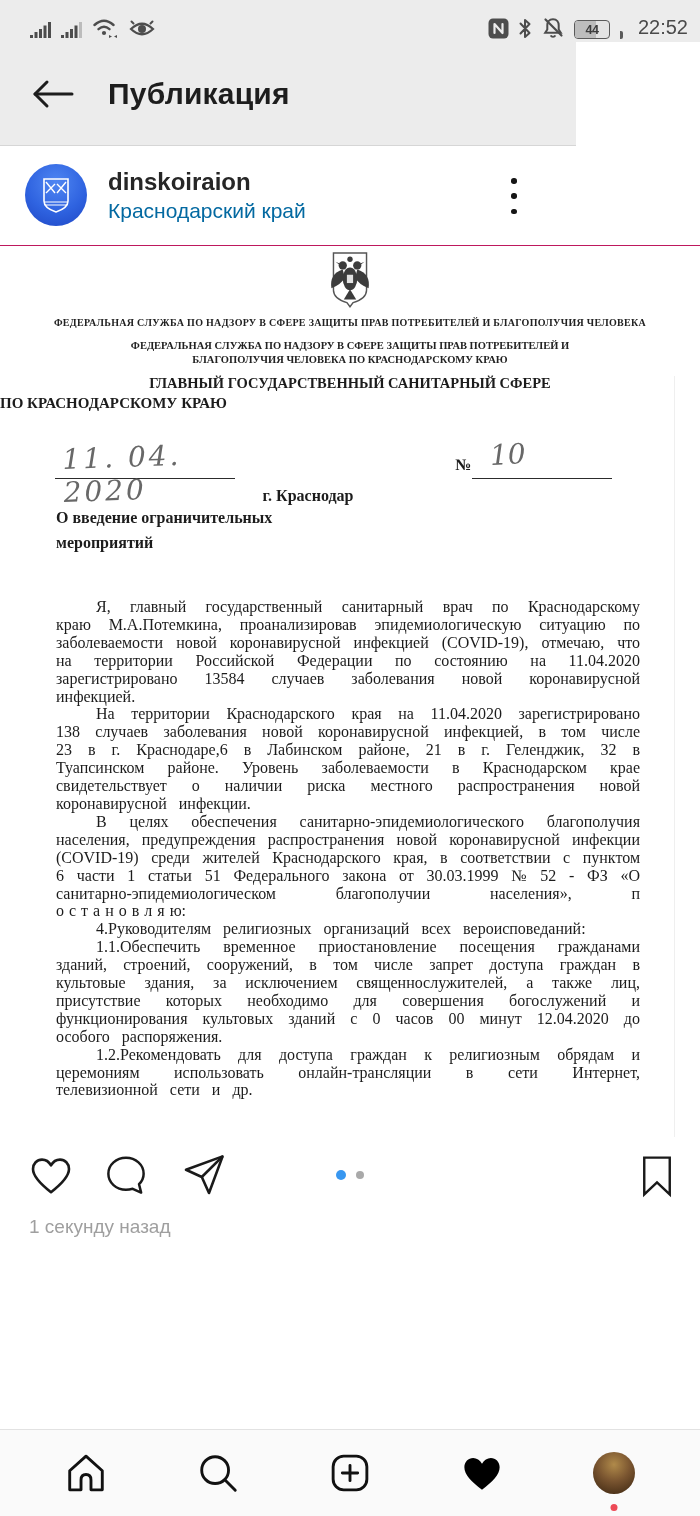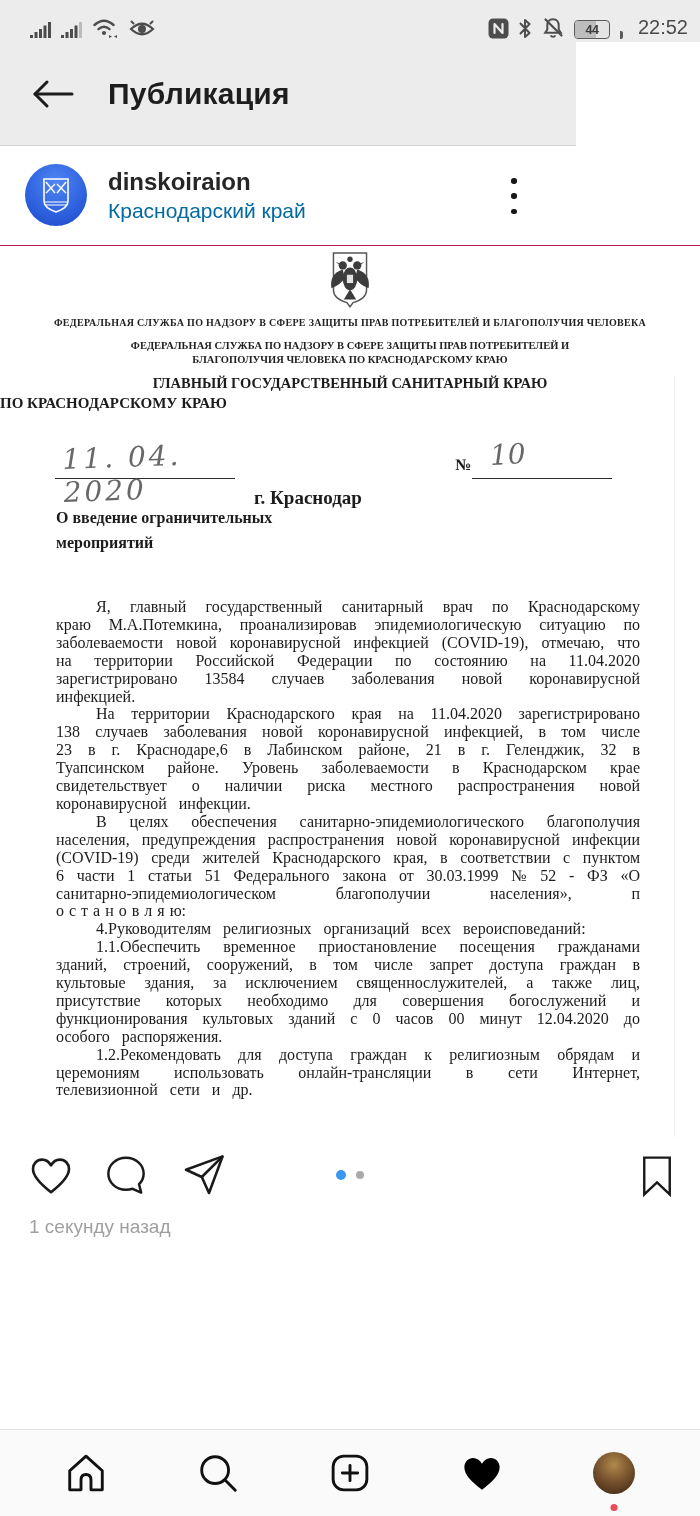--- a/index.html
+++ b/index.html
@@ -51,21 +51,21 @@
   .auth2 { position:absolute; top:149px; left:0; width:700px; text-align:left; font-size:15px; font-weight:bold; }
   .doctype { position:absolute; top:184px; left:0; width:700px; text-align:center; font-size:16px; font-weight:bold;
     letter-spacing:2.5px; }
   .hand { font-family:"DejaVu Serif", serif; font-style:italic; color:#686868; }
   .date-line { position:absolute; left:55px; top:186px; width:180px; height:47px;
     border-bottom:1.5px solid #2c2c2c; }
   .date-hand { position:absolute; left:8px; top:8px; font-size:28px; letter-spacing:3px; transform:rotate(-2deg); }
   .num-sign { position:absolute; left:455px; top:210px; font-size:16px; font-weight:bold; }
   .num-line { position:absolute; left:472px; top:186px; width:140px; height:47px; border-bottom:1.5px solid #2c2c2c; }
   .num-hand { position:absolute; left:18px; top:6px; font-size:28px; transform:rotate(-3deg); }
-  .city { position:absolute; top:241px; left:0; width:616px; text-align:center; font-size:19px; font-weight:bold; }
+  .city { position:absolute; top:241px; left:0; width:616px; text-align:center; font-size:16px; font-weight:bold; }
   .subject { position:absolute; top:259px; left:56px; width:250px; font-size:16px; line-height:25px;font-weight:bold; }
   .doc-body { position:absolute; top:352px; left:56px; width:584px; font-size:16px; line-height:17.9px;
     text-align:justify; word-spacing:8px; }
   .doc-body p { text-indent:40px; }
   .doc-body p.no-indent { text-indent:0; text-align:left; word-spacing:1px; }
   .doc-body p.last-just { text-align-last:justify; }
 
   
   .actions { position:absolute; top:1141px; left:0; width:700px; height:78px; background:#fff; }
   .act-icon { position:absolute; top:10px; cursor:pointer; }
@@ -200,21 +200,21 @@
         <ellipse cx="30" cy="27" rx="7" ry="11"></ellipse>
         <path d="M23 18 Q10 22 12 36 Q21 33 25 26 Z"></path>
         <path d="M37 18 Q50 22 48 36 Q39 33 35 26 Z"></path>
         <path d="M30 37 L24 47 H36 Z"></path>
       </g>
       <rect x="27" y="23" width="6" height="8" fill="#fff" opacity="0.85"></rect>
     </svg>
 
     <div class="org1">ФЕДЕРАЛЬНАЯ СЛУЖБА ПО НАДЗОРУ В СФЕРЕ ЗАЩИТЫ ПРАВ ПОТРЕБИТЕЛЕЙ И БЛАГОПОЛУЧИЯ ЧЕЛОВЕКА</div>
     <div class="org2">ФЕДЕРАЛЬНАЯ СЛУЖБА ПО НАДЗОРУ В СФЕРЕ ЗАЩИТЫ ПРАВ ПОТРЕБИТЕЛЕЙ И БЛАГОПОЛУЧИЯ ЧЕЛОВЕКА ПО КРАСНОДАРСКОМУ КРАЮ</div>
-    <div class="auth1">ГЛАВНЫЙ ГОСУДАРСТВЕННЫЙ САНИТАРНЫЙ КРАЮ</div>
+    <div class="auth1">ГЛАВНЫЙ ГОСУДАРСТВЕННЫЙ САНИТАРНЫЙ СФЕРЕ</div>
     <div class="auth2">ПО КРАСНОДАРСКОМУ КРАЮ</div>
 
     <div class="date-line">
       <span class="hand date-hand">11. 04. 2020</span>
     </div>
     <div class="num-sign">№</div>
     <div class="num-line">
       <span class="hand num-hand">10</span>
     </div>
 

